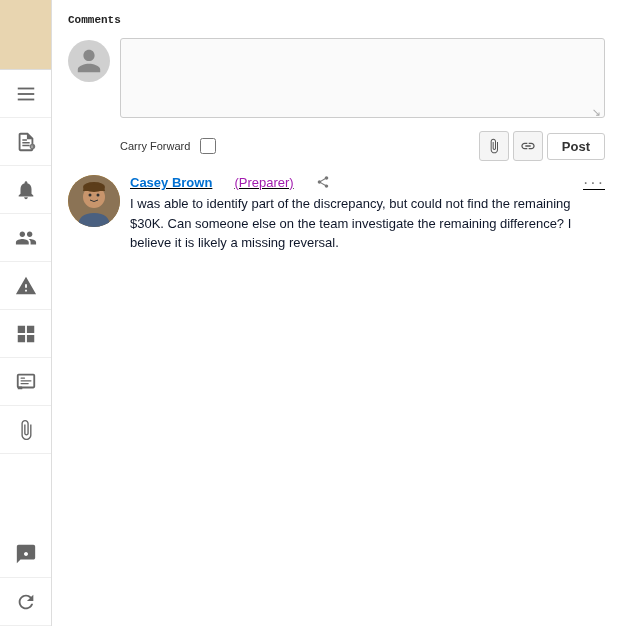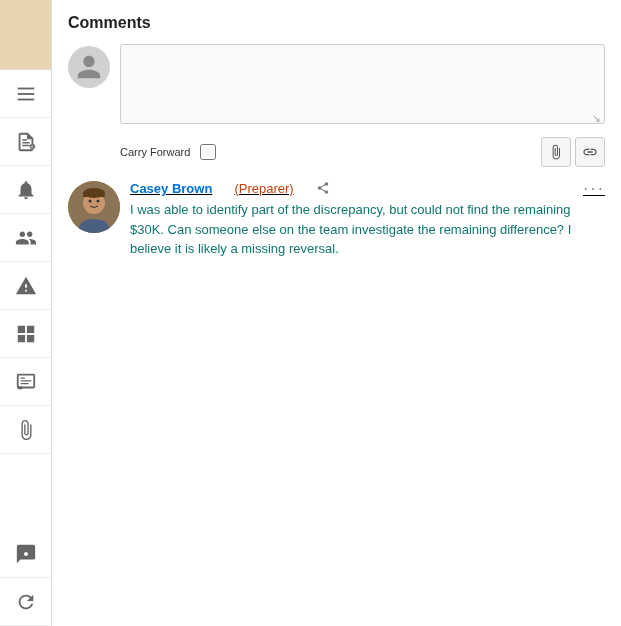--- a/index.html
+++ b/index.html
@@ -43,24 +43,25 @@
 
     
     .main-content {
       flex: 1;
       background: #fff;
       padding: 14px 16px;
       overflow-y: auto;
     }
 
     .comments-title {
-      font-size: 16px;
+      font-size: 11px;
       font-weight: bold;
       color: #222;
       margin-bottom: 12px;
+      font-family: Liberation Mono, monospace;
     }
 
     .comment-input-row {
       display: flex;
       align-items: flex-start;
       gap: 10px;
       margin-bottom: 10px;
     }
 
     .avatar-placeholder {
@@ -173,21 +174,21 @@
       text-decoration: underline;
     }
 
     .commenter-name {
       font-weight: bold;
       color: #0070d2;
       font-size: 13px;
     }
 
     .commenter-role {
-      color: #c2410c;
+      color: #a21caf;
       font-size: 13px;
     }
 
     .share-icon-btn {
       cursor: pointer;
       color: #777;
       display: flex;
       align-items: center;
     }
     .share-icon-btn svg { width: 14px; height: 14px; fill: #777; }
@@ -201,21 +202,21 @@
       line-height: 1;
     }
 
     .comment-date {
       color: #555;
       font-size: 12px;
       margin-bottom: 8px;
     }
 
     .comment-text {
-      color: #0f766e;
+      color: #0f172a;
       font-size: 13px;
       line-height: 1.5;
     }
 
     .section-with-actions {
       display: flex;
       align-items: center;
       gap: 4px;
       margin-left: 52px;
       margin-bottom: 14px;
@@ -315,20 +316,21 @@
       <button class="icon-btn" title="Attach file">
         <svg viewBox="0 0 24 24">
           <path d="M16.5 6v11.5c0 2.21-1.79 4-4 4s-4-1.79-4-4V5c0-1.38 1.12-2.5 2.5-2.5s2.5 1.12 2.5 2.5v10.5c0 .55-.45 1-1 1s-1-.45-1-1V6H10v9.5c0 1.38 1.12 2.5 2.5 2.5s2.5-1.12 2.5-2.5V5c0-2.21-1.79-4-4-4S7 2.79 7 5v12.5c0 3.04 2.46 5.5 5.5 5.5s5.5-2.46 5.5-5.5V6h-1.5z"></path>
         </svg>
       </button>
       <button class="icon-btn" title="Insert link">
         <svg viewBox="0 0 24 24">
           <path d="M3.9 12c0-1.71 1.39-3.1 3.1-3.1h4V7H7c-2.76 0-5 2.24-5 5s2.24 5 5 5h4v-1.9H7c-1.71 0-3.1-1.39-3.1-3.1zM8 13h8v-2H8v2zm9-6h-4v1.9h4c1.71 0 3.1 1.39 3.1 3.1s-1.39 3.1-3.1 3.1h-4V17h4c2.76 0 5-2.24 5-5s-2.24-5-5-5z"></path>
         </svg>
       </button>
+      <button class="post-btn">Post</button>
     </div>
   </div>
 
   <div class="comment-entry">
     <div class="comment-avatar-img">
 
       <svg viewBox="0 0 52 52" width="52" height="52">
         <circle cx="26" cy="26" r="26" fill="#8B7355"></circle>
 
         <circle cx="26" cy="22" r="11" fill="#c8956c"></circle>

